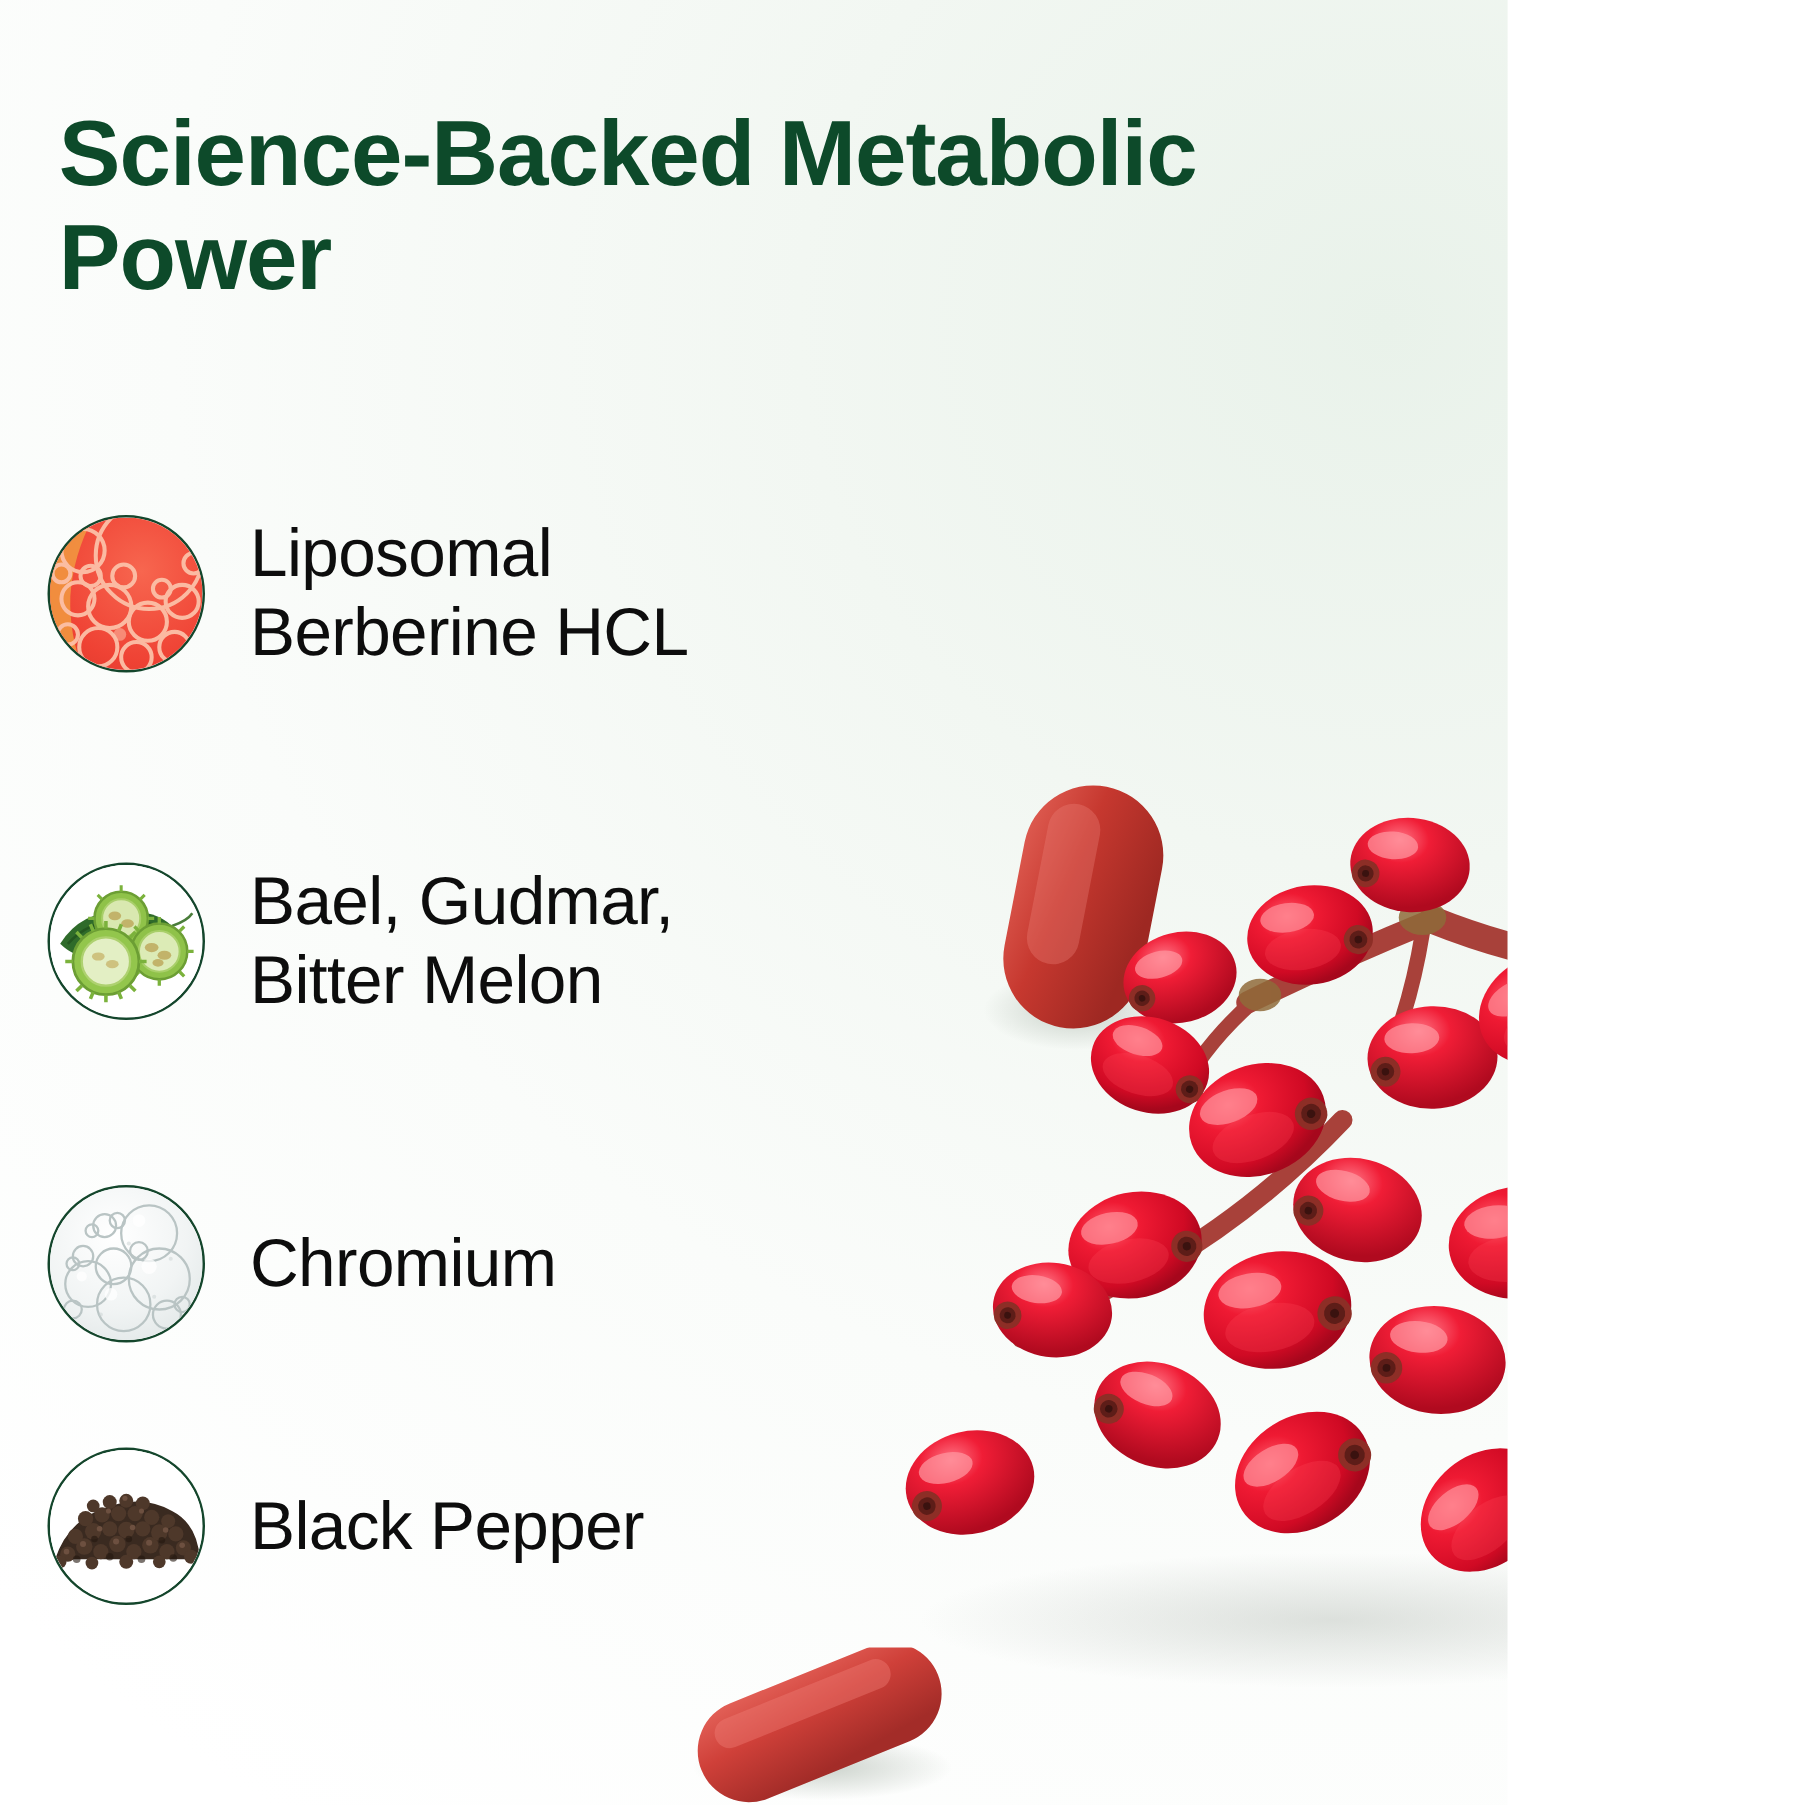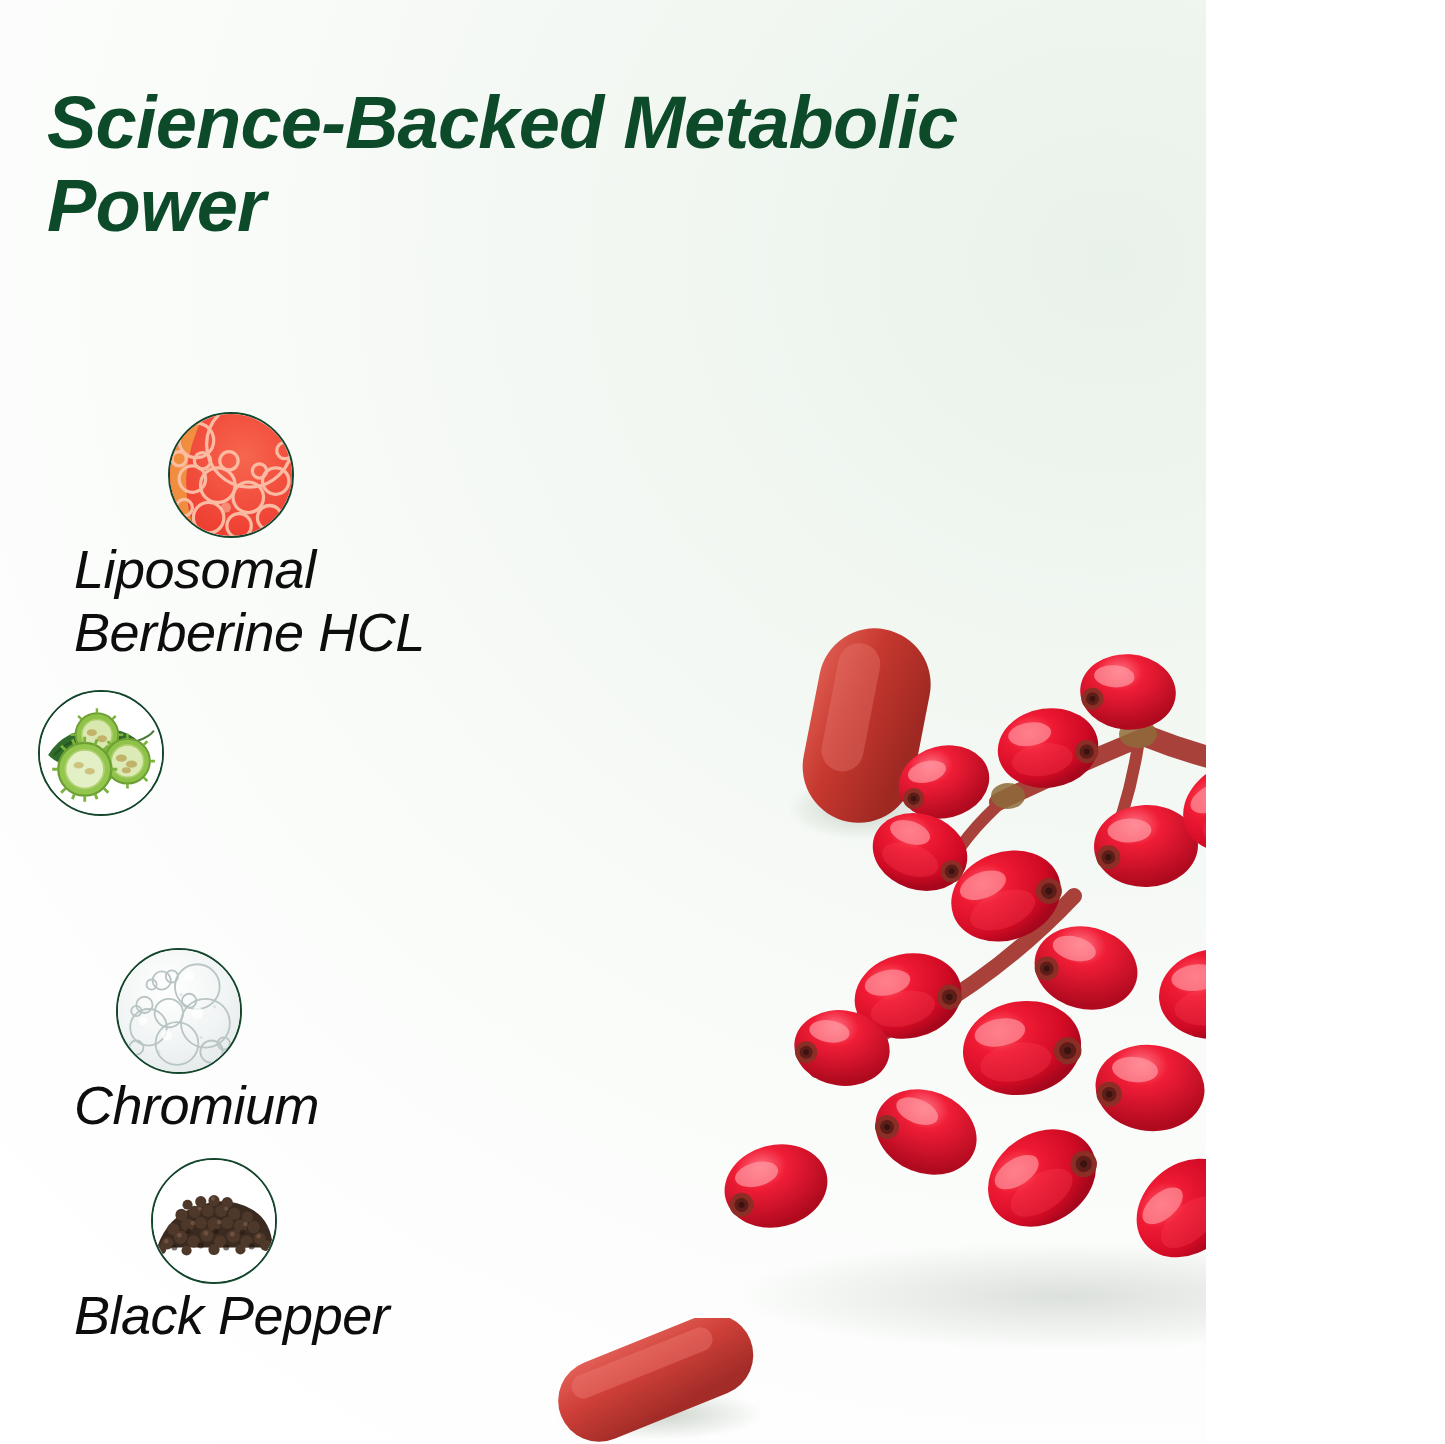--- a/index.html
+++ b/index.html
@@ -7,33 +7,32 @@
   body{
     width:1445px;height:1444px;overflow:hidden;
     font-family:"Liberation Sans","DejaVu Sans",sans-serif;
     background:#ffffff;
   }
   #stage{
     position:relative;width:1206px;height:1444px;overflow:hidden;
     background:
       radial-gradient(130% 100% at 92% 18%, #e9f2ea 0%, #f2f7f2 30%, #fafcfa 62%, #ffffff 100%),
       linear-gradient(160deg,#fbfdfb 0%,#f3f8f3 45%,#ffffff 100%);
-    font-style: italic;
   }
   
   .title{
     position:absolute;left:47px;top:82px;width:1340px;
     font-size:74px;line-height:1.12;font-weight:700;
     letter-spacing:-0.8px;
     color:#0d4a2a;
     white-space:pre-line;
   }
   
   .ing-list{position:absolute;left:0;top:0;width:760px;height:100%;}
-  .ing-row{position:absolute;display:flex;align-items:center;flex-direction:column;}
+  .ing-row{position:absolute;display:flex;align-items:center;}
   .ing-icon{
     position:relative;flex:0 0 auto;
     border-radius:50%;
     border:2.5px solid #14462c;
     background:#ffffff;
     overflow:hidden;
     box-sizing:border-box;
   }
   .ing-icon svg{display:block;width:100%;height:100%;}
   .ing-label{
@@ -160,20 +159,22 @@
               <ellipse cx="5" cy="2" rx="5" ry="3.2"></ellipse>
             </g>
             <g stroke="#7bb23c" stroke-width="2.8" fill="none">
               <path d="M-26 0 l-6 0 M26 0 l6 0 M0 -26 l0 -6 M0 26 l0 6
                        M-19 -19 l-4.2 -4.2 M19 -19 l4.2 -4.2 M-19 19 l-4.2 4.2 M19 19 l4.2 4.2
                        M-10 -24 l-2.2 -5.4 M10 -24 l2.2 -5.4 M-10 24 l-2.2 5.4 M10 24 l2.2 5.4"></path>
             </g>
           </g>
         </svg>
       </div>
+      <div class="ing-label">Bael, Gudmar,
+Bitter Melon</div>
     </div>
 
     <div class="ing-row" id="row-3">
       <div class="ing-icon">
         <svg viewBox="0 0 120 120" preserveAspectRatio="xMidYMid meet">
           <rect width="120" height="120" fill="#ffffff"></rect>
           <g id="pepper-pile">
             <path d="M4 86 Q14 56 42 46 Q72 34 96 48 Q116 58 118 86 Z" fill="#3a2a20"></path>
             <g>
 

